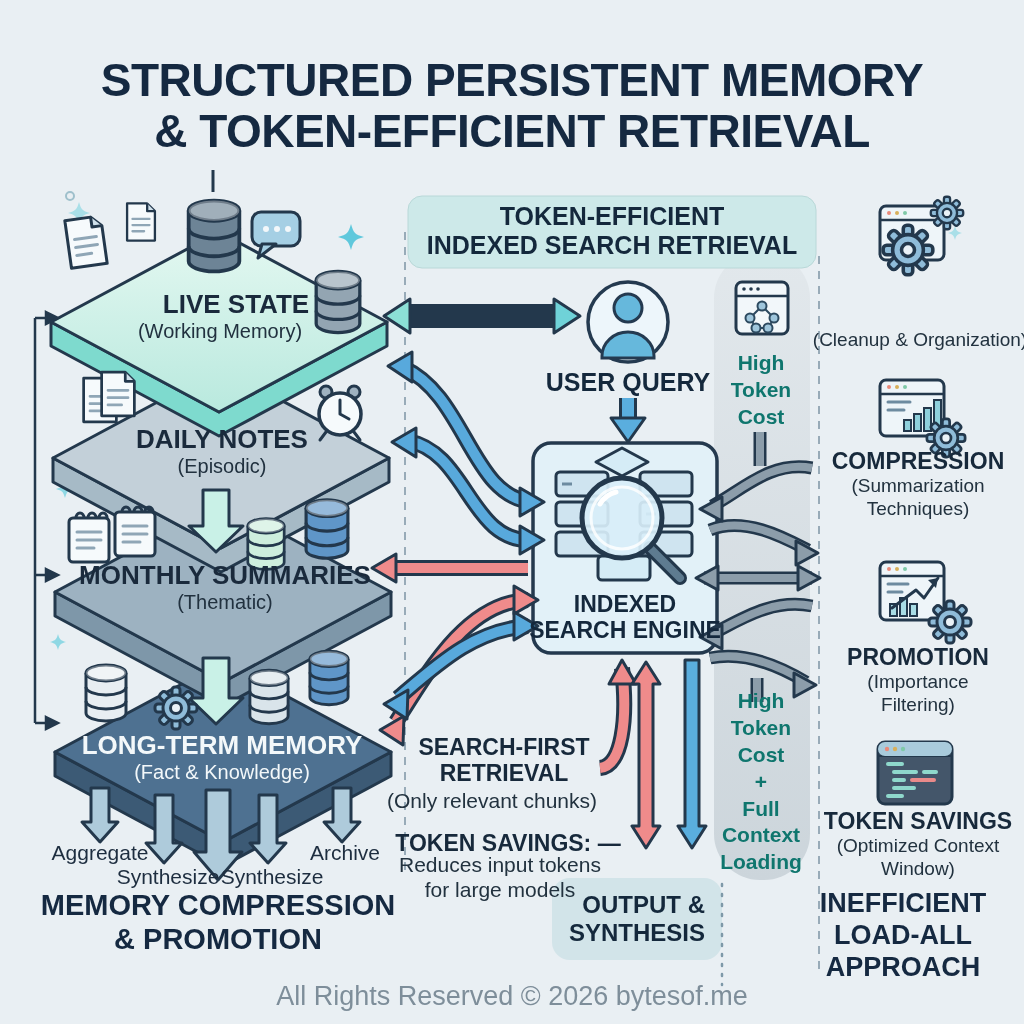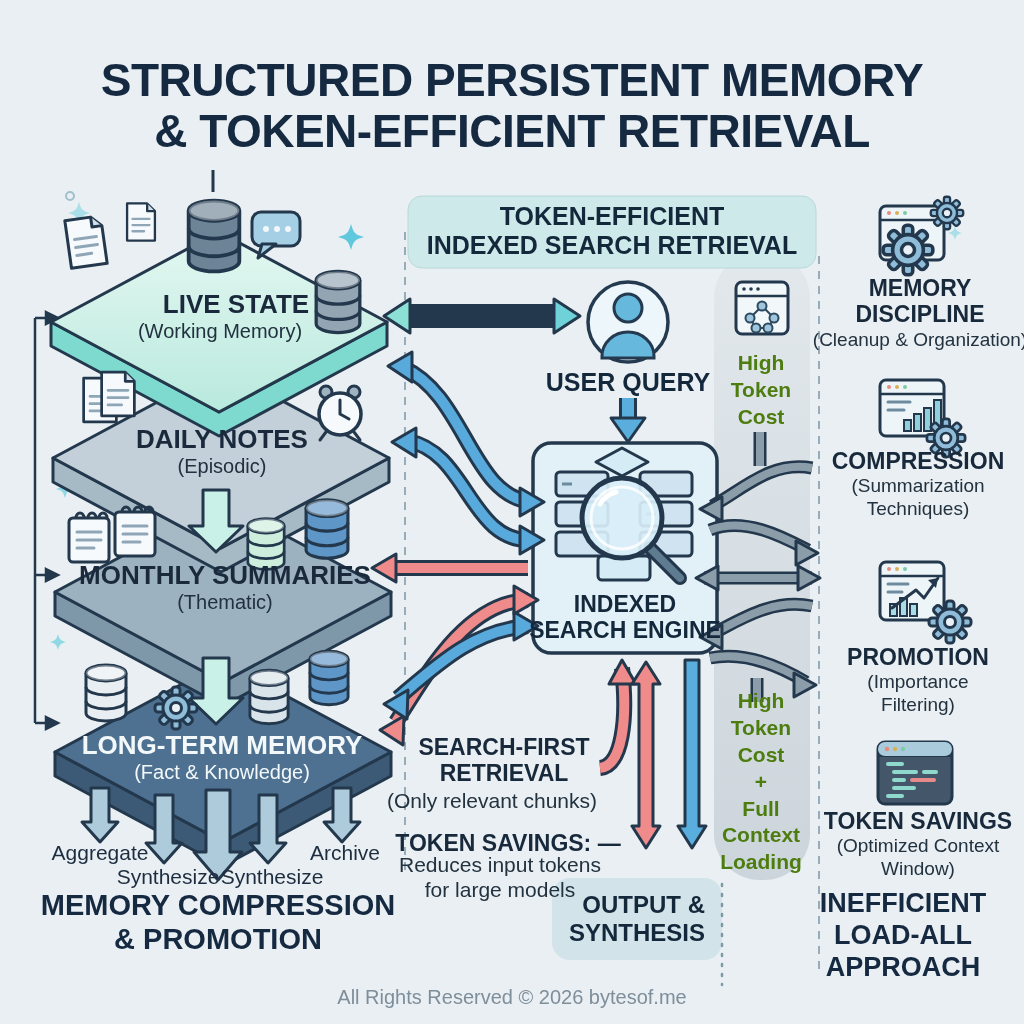--- a/index.html
+++ b/index.html
@@ -11,26 +11,26 @@
   .lname{font-size:26px;font-weight:800;color:#1a2a3c;}
   .lsub{font-size:20px;font-weight:500;color:#21313f;}
   .white{color:#f3f8fa;}
   .plabel{font-size:21px;font-weight:500;color:#1d2d3f;}
   .stackcap{font-size:29px;font-weight:800;color:#152941;line-height:1.18;}
   .hdr{font-size:25px;font-weight:800;color:#14283c;line-height:1.16;}
   .uq{font-size:25px;font-weight:800;color:#14283c;}
   .eng{font-size:23px;font-weight:800;color:#14283c;line-height:1.15;}
   .sf{font-size:23px;font-weight:800;color:#17293b;line-height:1.15;}
   .note{font-size:21px;font-weight:500;color:#22323f;}
-  .band{font-size:21px;font-weight:600;color:#4d7c0f;line-height:1.28;}
+  .band{font-size:21px;font-weight:600;color:#0f766e;line-height:1.28;}
   .outp{font-size:24px;font-weight:800;color:#14283c;line-height:1.18;}
   .ineff{font-size:27px;font-weight:800;color:#152941;line-height:1.18;}
   .rct{font-size:23px;font-weight:800;color:#17293b;line-height:1.12;}
   .rcs{font-size:19px;font-weight:500;color:#22323f;line-height:1.2;}
-  .footer{font-size:20px;font-weight:400;color:#7e8e9a;}
+  .footer{font-size:27px;font-weight:400;color:#7e8e9a;}
 </style>
 </head>
 <body>
 
 <div class="canvas">
 
 <svg width="1024" height="1024" viewBox="0 0 1024 1024">
   <defs>
     <linearGradient id="mintGrad" x1="0" y1="0" x2="0" y2="1">
       <stop offset="0" stop-color="#e4f8f1"></stop>
@@ -422,24 +422,20 @@
   <span class="bl">Context</span>
   <span class="bl">Loading</span>
 </div>
 
 <div class="t ineff" style="left:903px;top:936px;">
   <span class="bl">INEFFICIENT</span>
   <span class="bl">LOAD-ALL</span>
   <span class="bl">APPROACH</span>
 </div>
 
-<div class="t rct" style="left:920px;top:302px;">
-  <span class="bl">MEMORY</span>
-  <span class="bl">DISCIPLINE</span>
-</div>
 <div class="t rcs" style="left:920px;top:340px;">(Cleanup &amp; Organization)</div>
 
 <div class="t rct" style="left:918px;top:462px;">COMPRESSION</div>
 <div class="t rcs" style="left:918px;top:498px;">
   <span class="bl">(Summarization</span>
   <span class="bl">Techniques)</span>
 </div>
 
 <div class="t rct" style="left:918px;top:658px;">PROMOTION</div>
 <div class="t rcs" style="left:918px;top:694px;">

